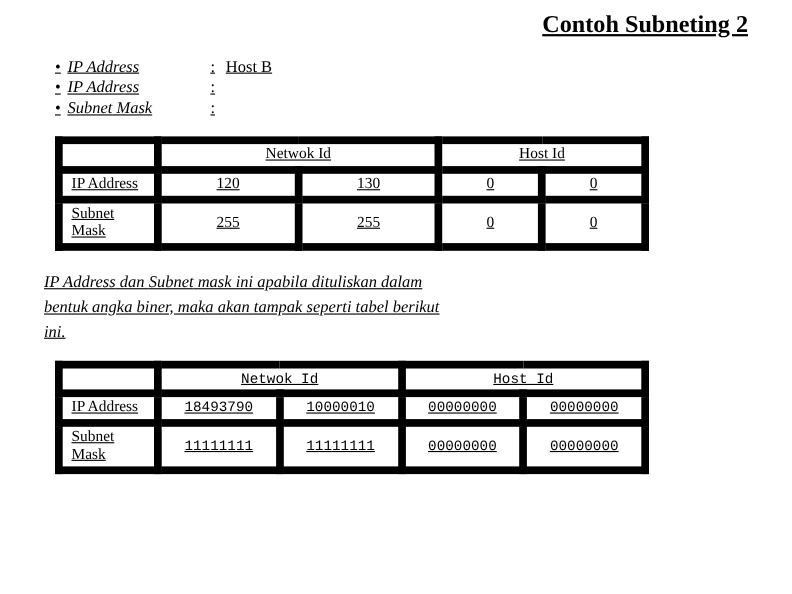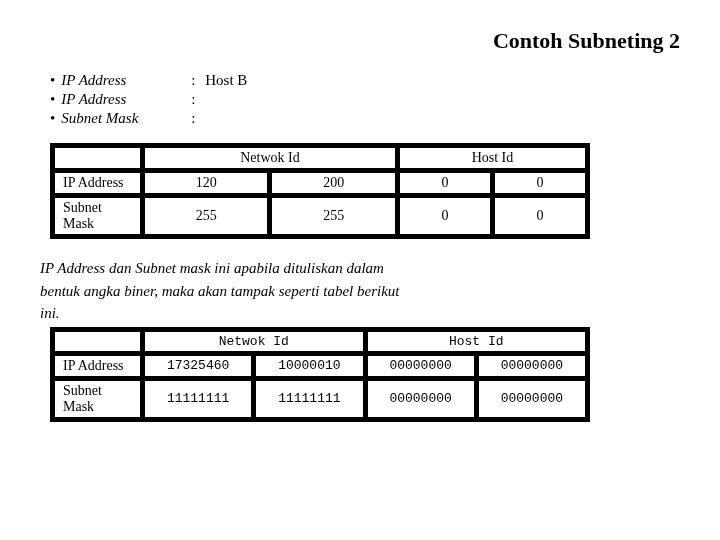--- a/index.html
+++ b/index.html
@@ -8,21 +8,22 @@
       height: 540px;
       background: #fff;
       font-family: 'Times New Roman', Times, serif;
       font-size: 15px;
       color: #000;
       overflow: hidden;
     }
     .page {
       width: 720px;
       height: 540px;
-      padding: 28px 40px;
+      padding: 9px 40px;
+      text-decoration: underline;
     }
     .title {
       text-align: right;
       font-size: 22px;
       font-weight: bold;
       margin-bottom: 18px;
     }
     .bullet-list {
       list-style: none;
       margin-bottom: 16px;
@@ -53,38 +54,38 @@
     .table-container {
       margin-bottom: 18px;
     }
     table {
       border-collapse: collapse;
       width: 540px;
       margin-left: 10px;
       font-size: 14px;
     }
     table td, table th {
-      border: 5px solid #000000;
+      border: 7px solid #000000;
       padding: 2px 8px;
       text-align: center;
     }
     table td:first-child {
       text-align: left;
       width: 90px;
     }
     .header-row td {
       font-weight: normal;
       background: #fff;
     }
     .span-header {
       text-align: center !important;
     }
     .paragraph {
       font-style: italic;
-      margin-bottom: 2px;
+      margin-bottom: 14px;
       line-height: 1.5;
     }
     .table2 td {
       font-family: 'Courier New', monospace;
       font-size: 13px;
     }
     .table2 td:first-child {
       font-family: 'Times New Roman', Times, serif;
       font-size: 14px;
     }
@@ -119,21 +120,21 @@
     <table>
       <tbody>
         <tr class="header-row">
           <td></td>
           <td colspan="2" class="span-header">Netwok Id</td>
           <td colspan="2" class="span-header">Host Id</td>
         </tr>
         <tr>
           <td>IP Address</td>
           <td>120</td>
-          <td>200</td>
+          <td>130</td>
           <td>0</td>
           <td>0</td>
         </tr>
         <tr>
           <td>Subnet Mask</td>
           <td>255</td>
           <td>255</td>
           <td>0</td>
           <td>0</td>
         </tr>
@@ -148,21 +149,21 @@
   <div class="table-container">
     <table class="table2">
       <tbody>
         <tr class="header-row">
           <td></td>
           <td colspan="2" class="span-header">Netwok Id</td>
           <td colspan="2" class="span-header">Host Id</td>
         </tr>
         <tr>
           <td>IP Address</td>
-          <td>17325460</td>
+          <td>18493790</td>
           <td>10000010</td>
           <td>00000000</td>
           <td>00000000</td>
         </tr>
         <tr>
           <td>Subnet Mask</td>
           <td>11111111</td>
           <td>11111111</td>
           <td>00000000</td>
           <td>00000000</td>

